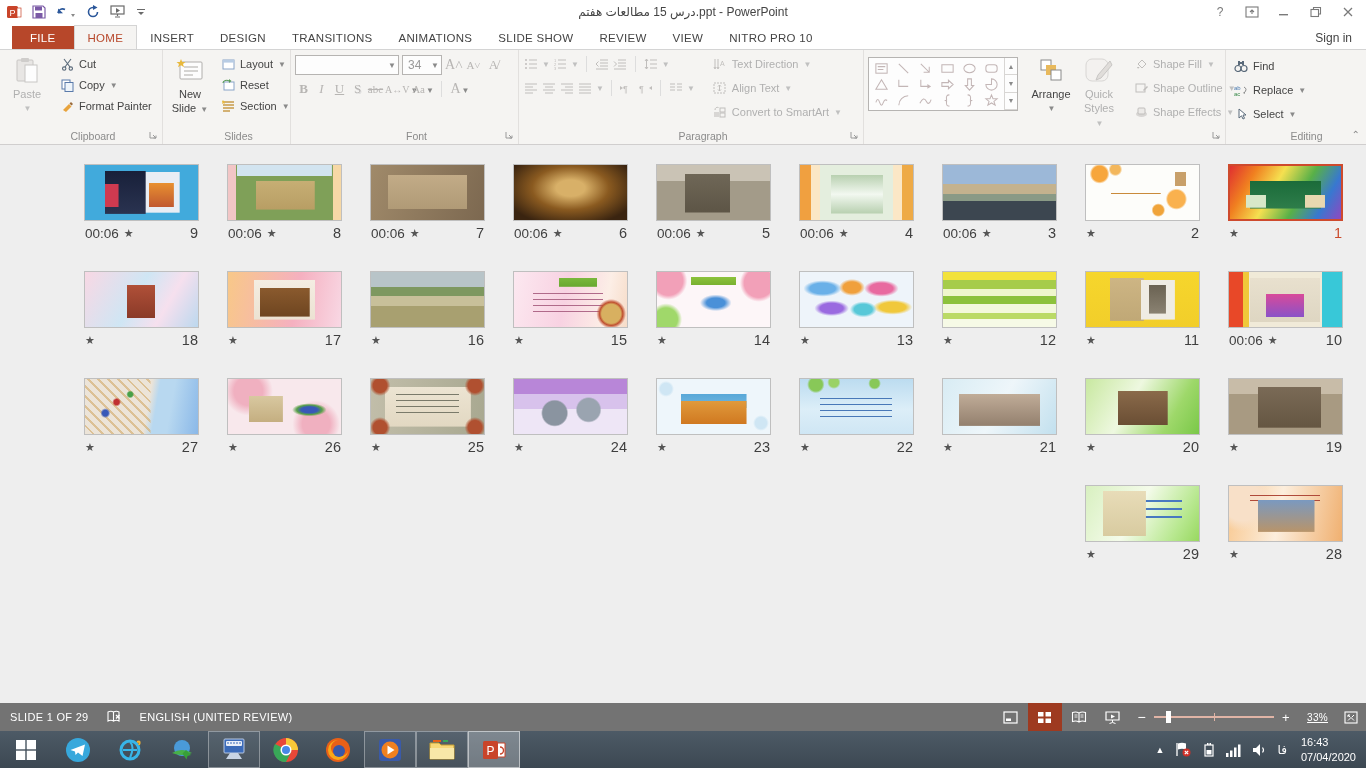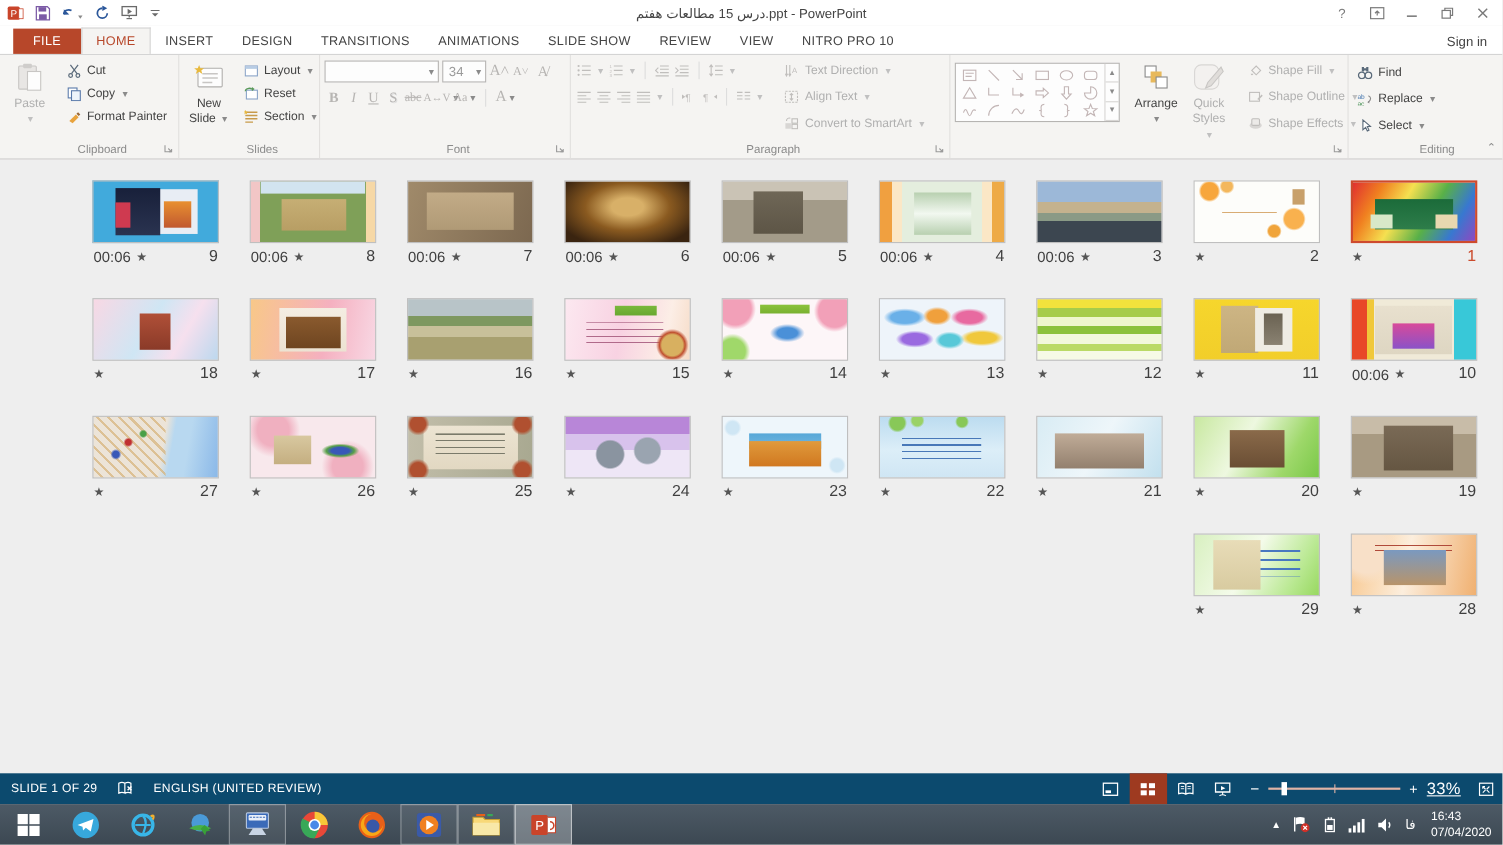--- a/index.html
+++ b/index.html
@@ -60,30 +60,30 @@
   .cell { width:115px; }
   .thumb { width:115px; height:57px; border:1px solid #bfbfbf; background:#fff; }
   .thumb.sel { border:2px solid #ce4a2d; }
   .meta { direction:ltr; display:flex; align-items:center; justify-content:space-between; margin-top:4px; padding:0 1px; color:#3f3f3f; }
   .meta .lft { display:flex; align-items:center; gap:5px; font-size:13.5px; }
   .meta .star { font-size:11px; color:#555; }
   .meta .num { font-size:14.5px; }
   .cell.sel .num { color:#cb4b2c; }
 
   
-  .statusbar { height:28px; background:#0c4a6e; color:#fff; display:flex; align-items:center; font-size:11px; letter-spacing:.3px; }
+  .statusbar { height:28px; background:#737373; color:#fff; display:flex; align-items:center; font-size:11px; letter-spacing:.3px; }
   .statusbar .lft { display:flex; align-items:center; gap:18px; padding-left:10px; }
   .statusbar .rgt { margin-left:auto; display:flex; align-items:center; }
   .viewbtn { width:34px; height:28px; display:flex; align-items:center; justify-content:center; color:#fff; }
   .viewbtn.active { background:#9e3a20; }
   .zoomctl { display:flex; align-items:center; gap:8px; padding:0 8px; }
   .ztrack { width:120px; height:2px; background:#e0b4a6; position:relative; }
   .ztick { position:absolute; left:50%; top:-3px; width:1px; height:8px; background:#e0b4a6; }
   .zthumb { position:absolute; left:12px; top:-5px; width:5px; height:12px; background:#fff; }
-  .zpct { font-size:15px; min-width:30px; text-align:right;text-decoration:underline; }
+  .zpct { font-size:10px; min-width:30px; text-align:right;text-decoration:underline; }
 
   
   .taskbar { height:37px; background:linear-gradient(#4d5a66,#3c4852); display:flex; align-items:stretch; }
   .tbtn { width:52px; display:flex; align-items:center; justify-content:center; }
   .tbtn.open { border:1px solid rgba(255,255,255,.35); background:rgba(255,255,255,.06); }
   .tbtn.activeapp { background:rgba(255,255,255,.28); border:1px solid rgba(255,255,255,.5); }
   .tray { margin-left:auto; display:flex; align-items:center; gap:10px; padding-right:10px; color:#fff; }
   .tray .titem { display:flex; align-items:center; justify-content:center; }
   .clock { text-align:left; font-size:11px; line-height:1.3; padding-left:4px; }
   .langind { font-size:12px; }

